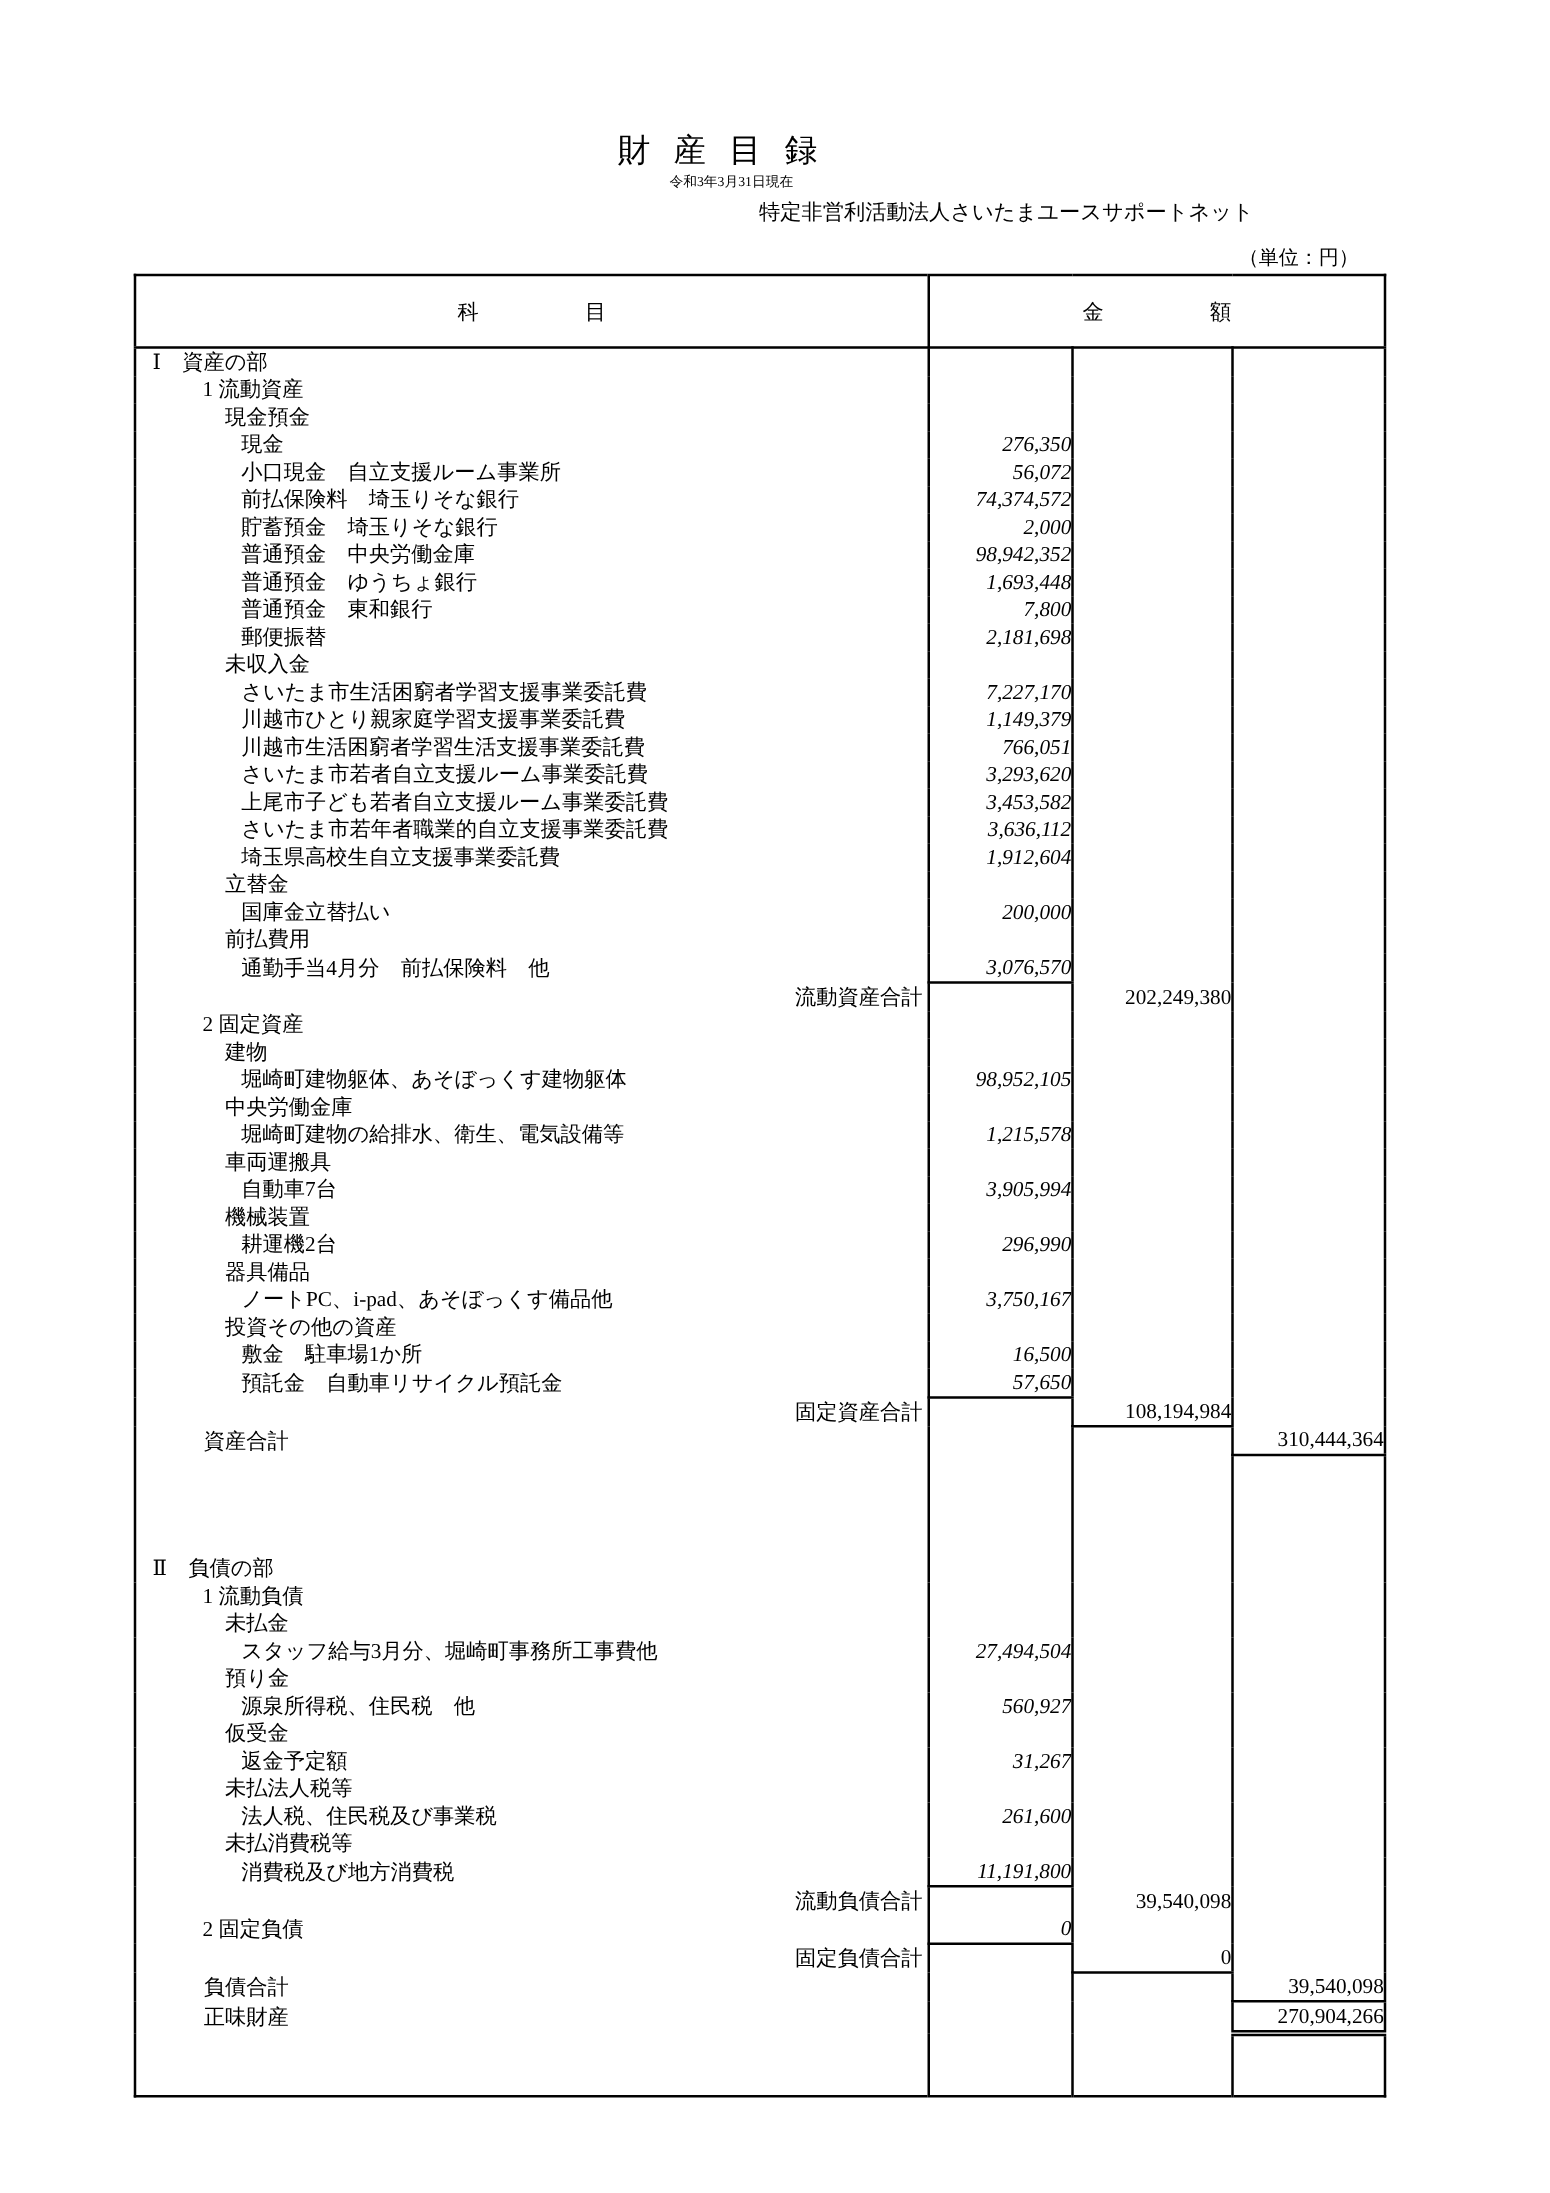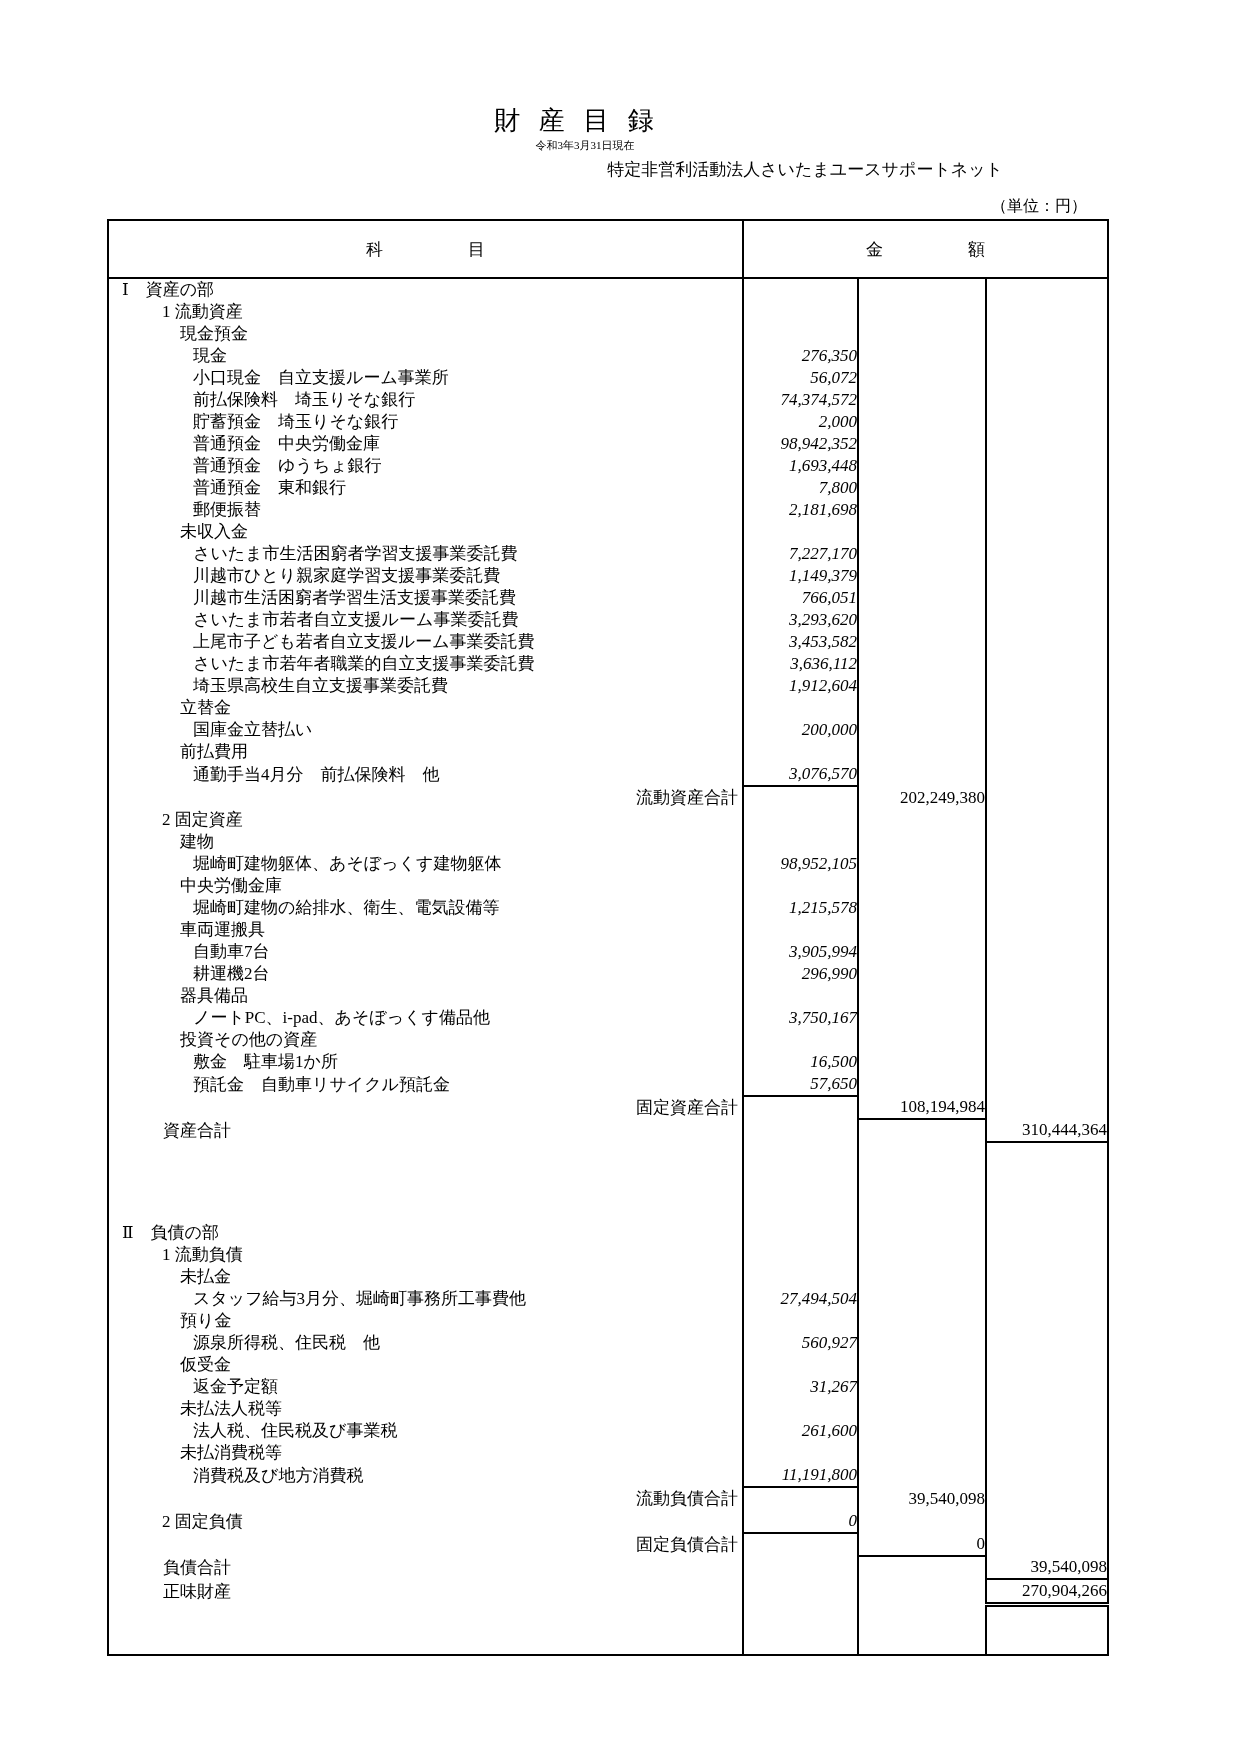--- a/index.html
+++ b/index.html
@@ -264,20 +264,26 @@
         <td class="a1"></td>
         <td class="a2"></td>
         <td class="a3"></td>
       </tr>
       <tr class="lvl-item">
         <td class="subj">自動車7台</td>
         <td class="a1">3,905,994</td>
         <td class="a2"></td>
         <td class="a3"></td>
       </tr>
+      <tr class="lvl-grp">
+        <td class="subj">機械装置</td>
+        <td class="a1"></td>
+        <td class="a2"></td>
+        <td class="a3"></td>
+      </tr>
       <tr class="lvl-item">
         <td class="subj">耕運機2台</td>
         <td class="a1">296,990</td>
         <td class="a2"></td>
         <td class="a3"></td>
       </tr>
       <tr class="lvl-grp">
         <td class="subj">器具備品</td>
         <td class="a1"></td>
         <td class="a2"></td>

